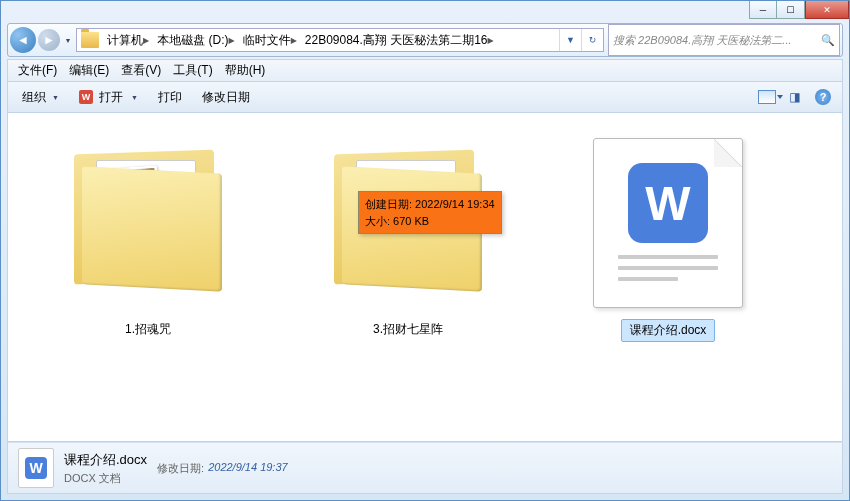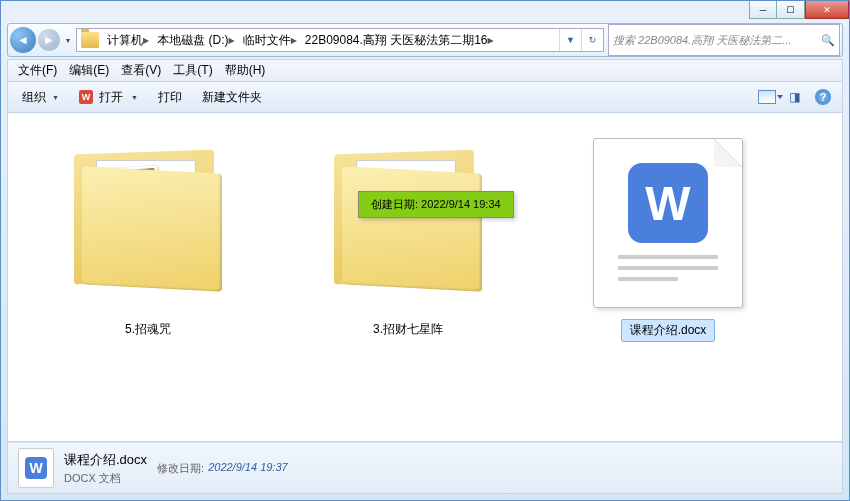--- a/index.html
+++ b/index.html
@@ -65,21 +65,21 @@
 
 
 .doc-thumb { width: 150px; height: 170px; background: #fff; border: 1px solid #bbb; border-radius: 3px; position: relative; box-shadow: 2px 2px 4px rgba(0,0,0,.15); }
 .doc-thumb::after { content: ""; position: absolute; right: 0; top: 0; width: 28px; height: 28px; background: linear-gradient(225deg, transparent 48%, #ddd 50%, #f4f4f4 52%); }
 .wps-big { position: absolute; left: 34px; top: 24px; width: 80px; height: 80px; background: #4a7fdc; border-radius: 14px; color: #fff; font-size: 48px; font-weight: bold; display: flex; align-items: center; justify-content: center; }
 .doc-lines { position: absolute; left: 24px; top: 116px; right: 24px; }
 .doc-lines div { height: 4px; background: #ccc; margin-bottom: 7px; border-radius: 1px; }
 .doc-lines div:last-child { width: 60%; }
 
 
-.tooltip { position: absolute; left: 350px; top: 78px; background: #84cc16; border: 1px solid #8a8a6a; padding: 4px 12px; font-size: 11px; line-height: 1.5; box-shadow: 2px 2px 4px rgba(0,0,0,.2); white-space: nowrap; z-index: 10; }
+.tooltip { position: absolute; left: 350px; top: 78px; background: #f97316; border: 1px solid #8a8a6a; padding: 4px 6px; font-size: 11px; line-height: 1.5; box-shadow: 2px 2px 4px rgba(0,0,0,.2); white-space: nowrap; z-index: 10; }
 
 
 .details { height: 52px; margin: 0 6px 6px; background: linear-gradient(#f0f6fc, #e3edf8); border: 1px solid #c3d4e8; border-top: 1px solid #d4e2f0; display: flex; align-items: center; padding: 4px 10px; font-size: 11px; gap: 10px; }
 .details-icon { width: 36px; height: 40px; background: #fff; border: 1px solid #ccc; border-radius: 2px; position: relative; display: flex; align-items: center; justify-content: center; }
 .wps-small { width: 22px; height: 22px; background: #4a7fdc; border-radius: 4px; color: #fff; font-weight: bold; font-size: 14px; display: flex; align-items: center; justify-content: center; }
 .details-text { display: flex; flex-direction: column; gap: 2px; }
 .details-name { font-size: 13px; }
 .details-type { color: #666; }
 .details-meta { display: flex; gap: 56px; }
 .meta-col { display: flex; flex-direction: column; gap: 2px; }
@@ -145,21 +145,21 @@
     <div class="tb-item">
         <span>组织</span>
         <span class="tb-dd">▼</span>
       </div>
     <div class="tb-item open">
         <span class="wps-icon">W</span>
         <span>打开</span>
         <span class="tb-dd">▼</span>
       </div>
     <div class="tb-item">打印</div>
-    <div class="tb-item">新建文件夹</div>
+    <div class="tb-item">修改日期</div>
     <div class="tb-spacer"></div>
     <div class="tb-right">
       <div class="tb-icon-btn">
           <div class="view-icon"></div>
         </div>
       <div class="tb-icon-btn">◨</div>
       <div class="tb-icon-btn">
           <div class="help-icon">?</div>
         </div>
     </div>
@@ -168,21 +168,21 @@
   <div class="content">
     <div class="item">
       <div class="thumb">
         <div class="folder-thumb">
           <div class="folder-back"></div>
           <div class="folder-paper"></div>
           <div class="folder-photo"></div>
           <div class="folder-front"></div>
         </div>
       </div>
-      <div class="label">5.招魂咒</div>
+      <div class="label">1.招魂咒</div>
     </div>
 
     <div class="item">
       <div class="thumb">
         <div class="folder-thumb">
           <div class="folder-back"></div>
           <div class="folder-paper"></div>
           <div class="mp3-badge">P3</div>
           <div class="folder-front"></div>
         </div>
@@ -199,20 +199,21 @@
               <div></div>
               <div></div>
             </div>
         </div>
       </div>
       <div class="label">课程介绍.docx</div>
     </div>
 
     <div class="tooltip">
       <div>创建日期: 2022/9/14 19:34</div>
+      <div>大小: 670 KB</div>
     </div>
   </div>
 
   <div class="details">
     <div class="details-icon">
       <div class="wps-small">W</div>
     </div>
     <div class="details-text">
       <div class="details-name">课程介绍.docx</div>
       <div class="details-type">DOCX 文档</div>

